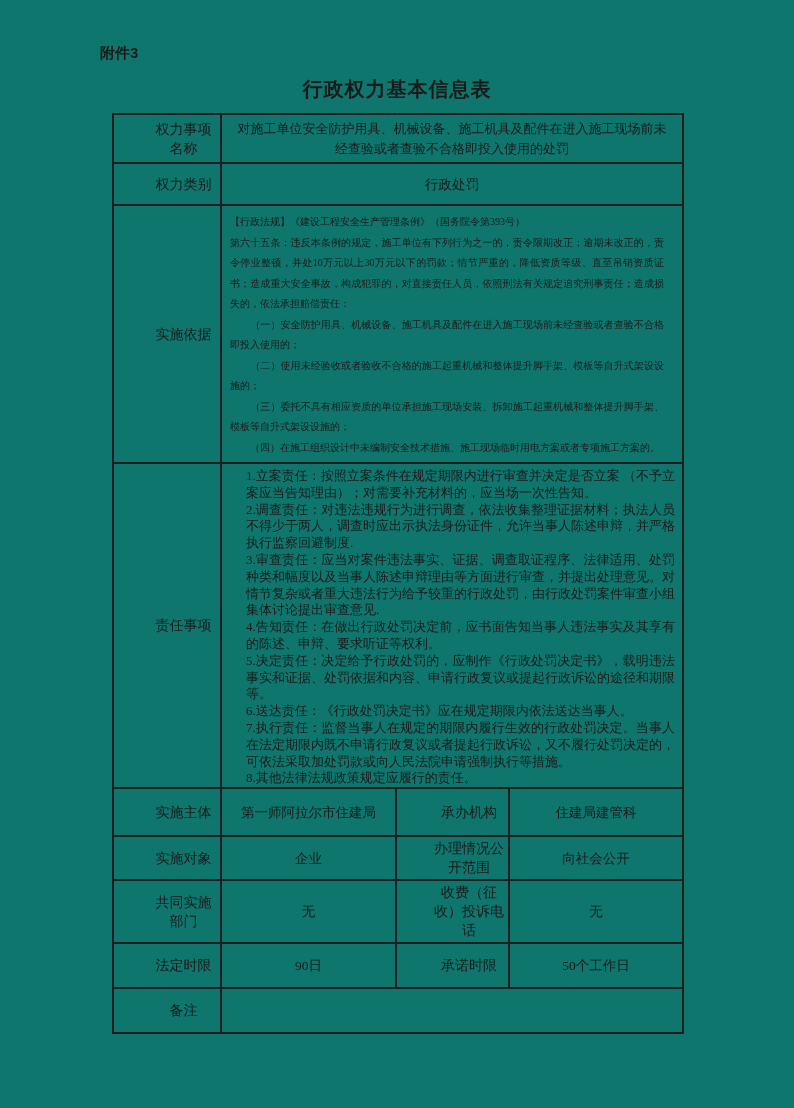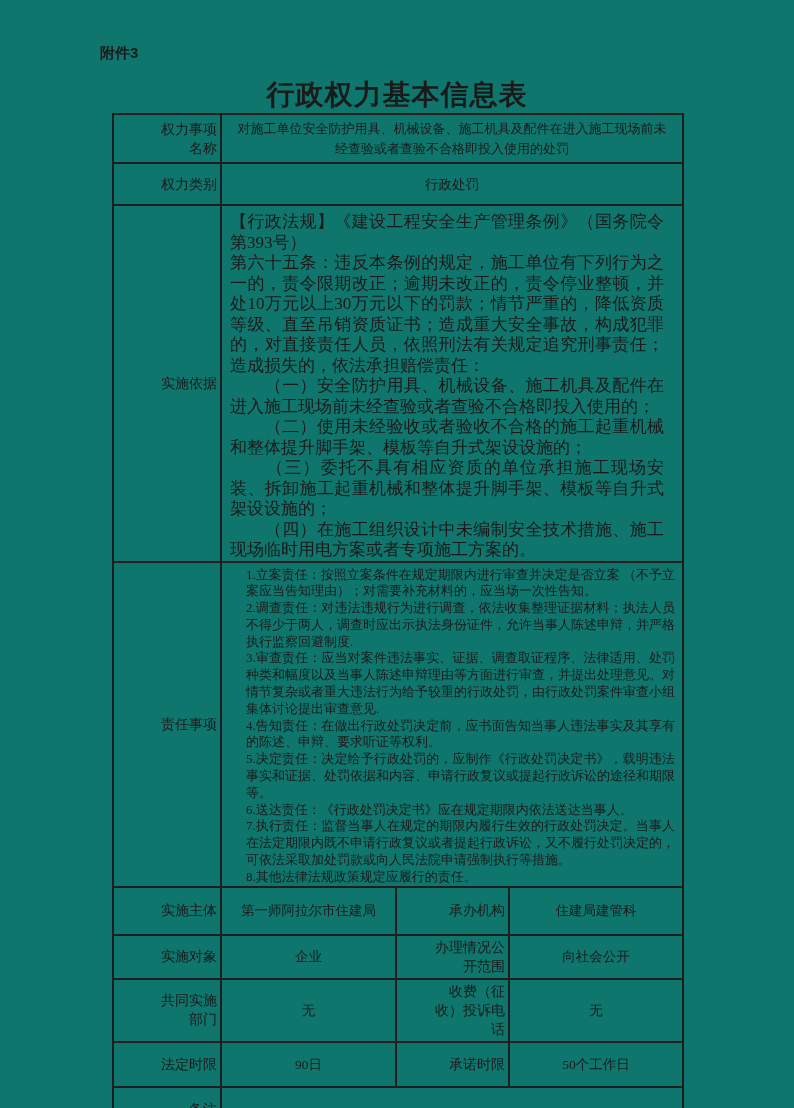--- a/index.html
+++ b/index.html
@@ -19,40 +19,40 @@
     font-size: 15px;
     font-weight: bold;
     font-family: "Liberation Sans", "DejaVu Sans", sans-serif;
   }
   .title {
     position: absolute;
     left: 112px;
     top: 76px;
     width: 570px;
     text-align: center;
-    font-size: 28px;
+    font-size: 20px;
     font-weight: bold;
     letter-spacing: 1px;
   }
   table.info-table {
     position: absolute;
     left: 112px;
     top: 113px;
     width: 570px;
     border-collapse: collapse;
     table-layout: fixed;
   }
   .info-table td {
     border: 2px solid #1f1f1f;
     vertical-align: middle;
     padding: 2px 3px;
     overflow: hidden;
   }
   td.label {
-    text-align: right;
+    text-align: center;
     font-size: 14px;
     line-height: 19px;
     padding-left: 36px;
   }
   td.value-center {
     text-align: center;
     font-size: 13.5px;
     line-height: 19px;
   }
   td.name-value {
@@ -60,21 +60,21 @@
     white-space: pre-wrap;
     font-size: 13px;
     line-height: 20px;
   }
   td.longtext {
     text-align: justify;
     white-space: pre-wrap;
     vertical-align: top;
   }
   td.basis-value {
-    font-size: 17px;
+    font-size: 10px;
     line-height: 20.5px;
     padding: 6px 18px 0 8px;
   }
   td.duty-value {
     font-size: 13px;
     line-height: 16.8px;
     padding: 4px 7px 0 24px;
   }
   tr.r1  { height: 49px; }
   tr.r2  { height: 42px; }

